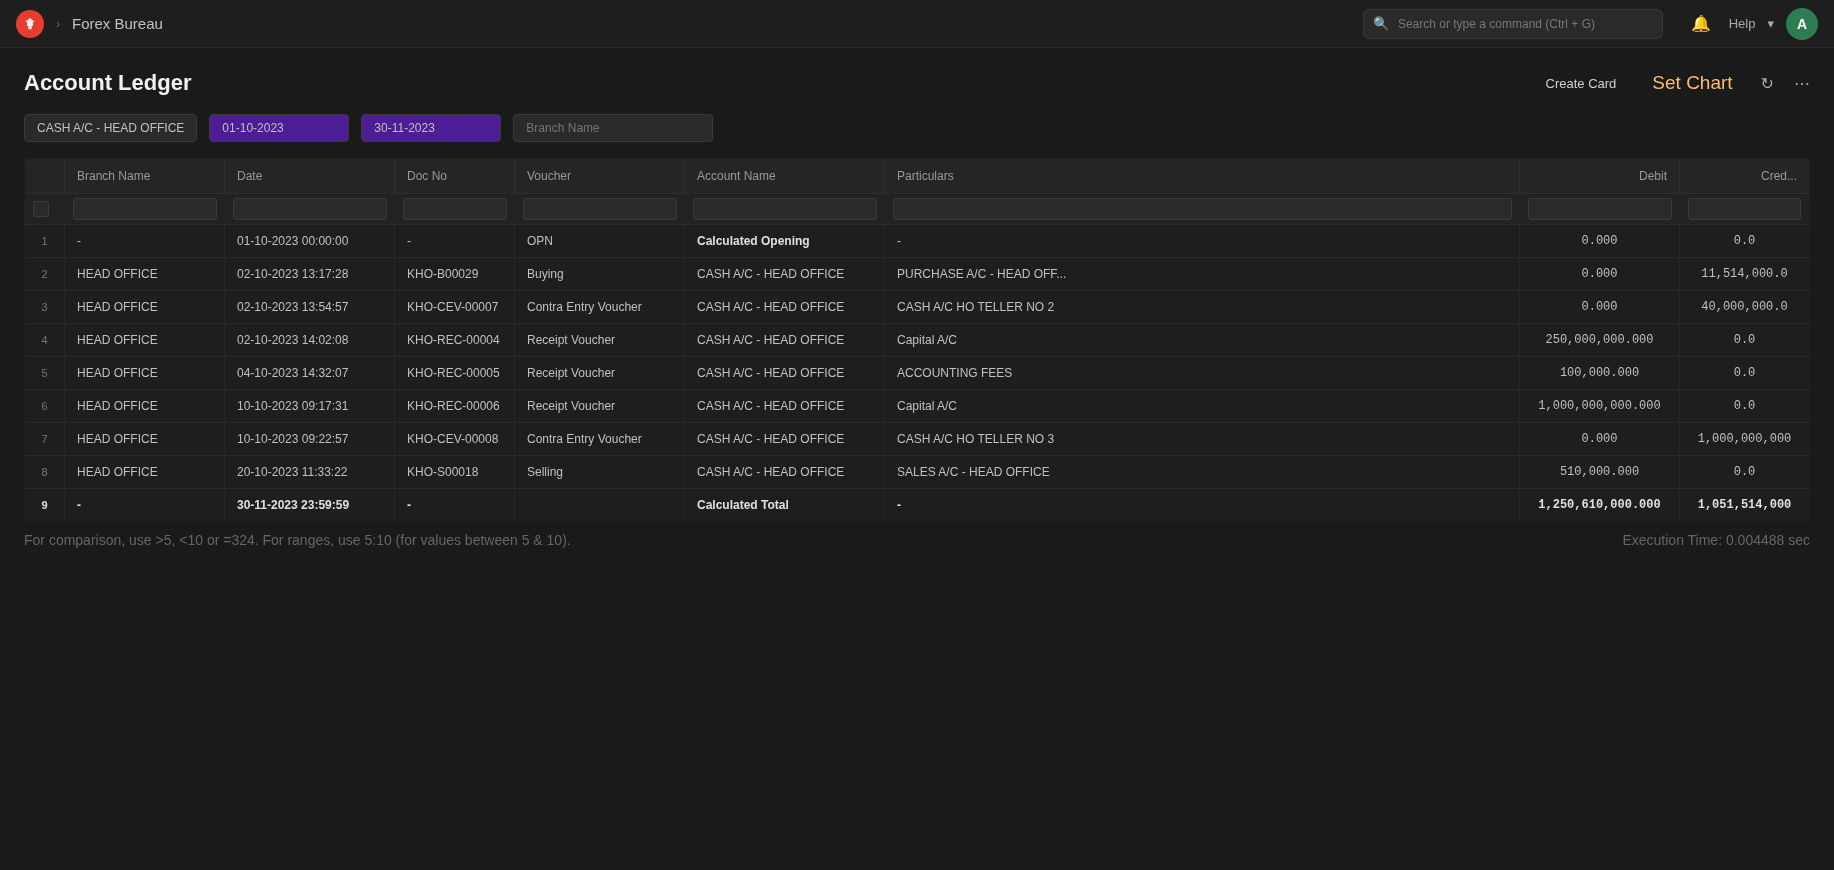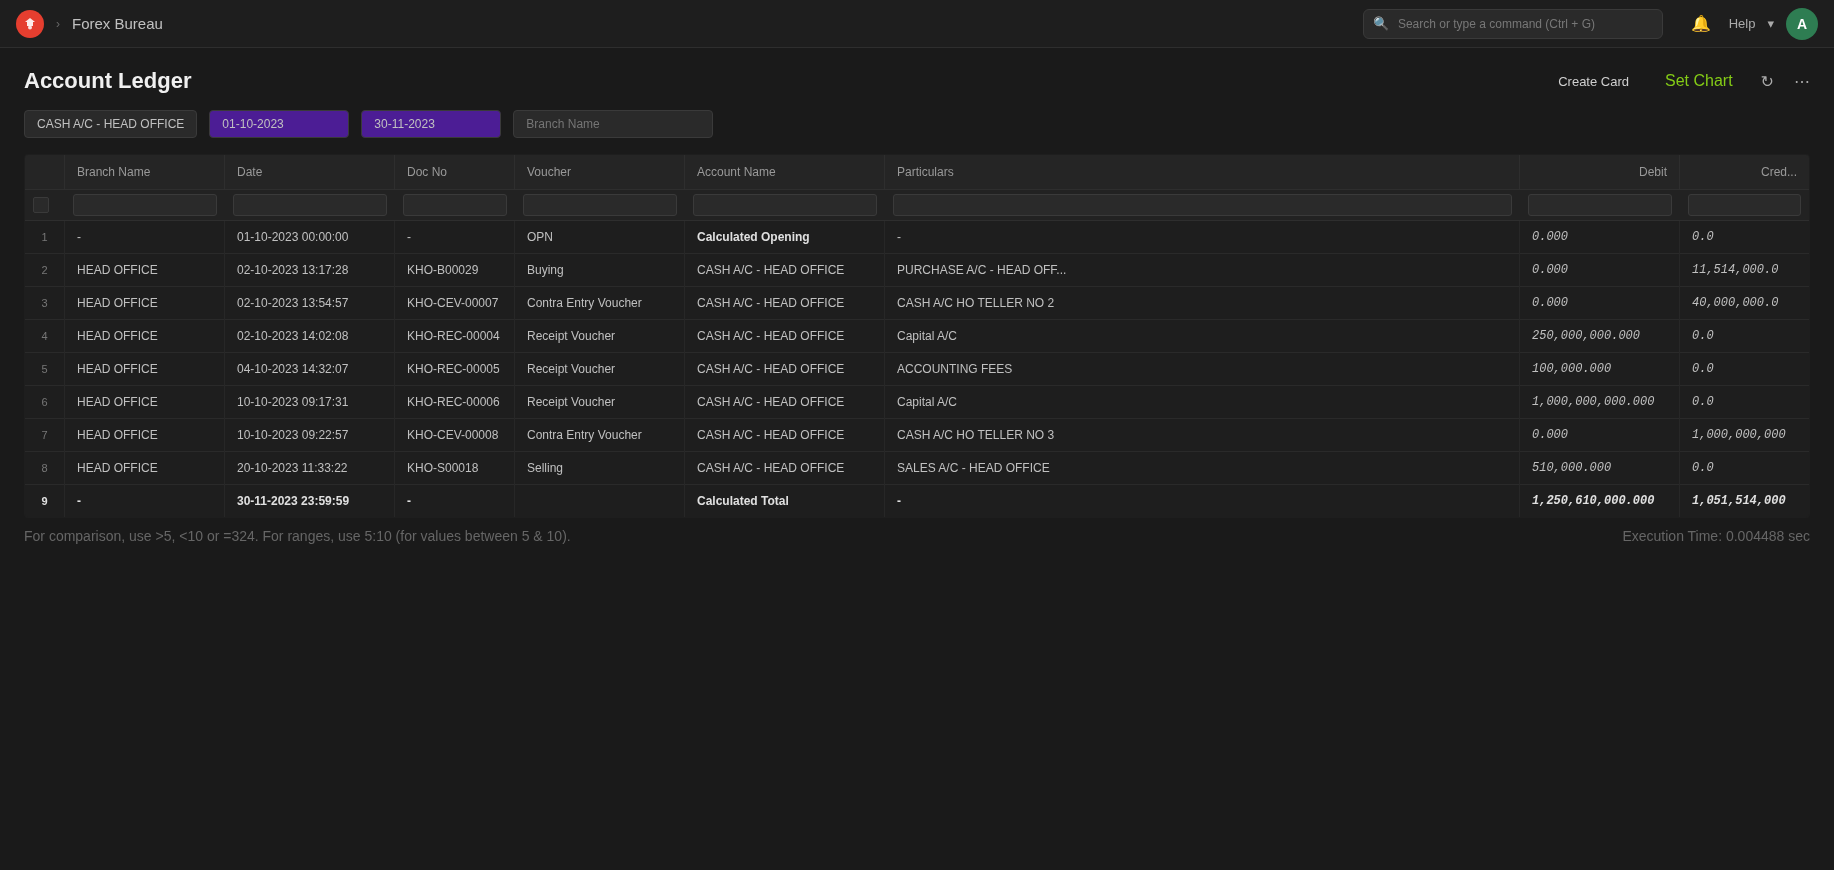--- a/index.html
+++ b/index.html
@@ -107,22 +107,22 @@
       background: transparent;
       border: none;
       color: #d0d0d0;
       font-size: 13px;
       cursor: pointer;
       padding: 4px 8px;
     }
     .btn-set-chart {
       background: transparent;
       border: none;
-      color: #84cc16;
-      font-size: 16px;
+      color: #fdba74;
+      font-size: 19px;
       cursor: pointer;
       padding: 4px 8px;
     }
     .btn-refresh {
       background: transparent;
       border: none;
       color: #aaa;
       font-size: 16px;
       cursor: pointer;
     }
@@ -241,24 +241,23 @@
       white-space: nowrap;
     }
     tbody td:last-child { border-right: none; }
     .td-num {
       color: #777;
       font-size: 11px;
       text-align: center;
       width: 40px;
     }
     .td-right {
-      text-align: left;
+      text-align: center;
       font-family: 'Courier New', monospace;
       font-size: 12px;
-      font-style: italic;
     }
     .td-bold {
       font-weight: 600;
       color: #e0e0e0;
     }
     .row-total td {
       background: #1e1e1e;
       font-weight: 600;
       color: #e0e0e0;
     }

